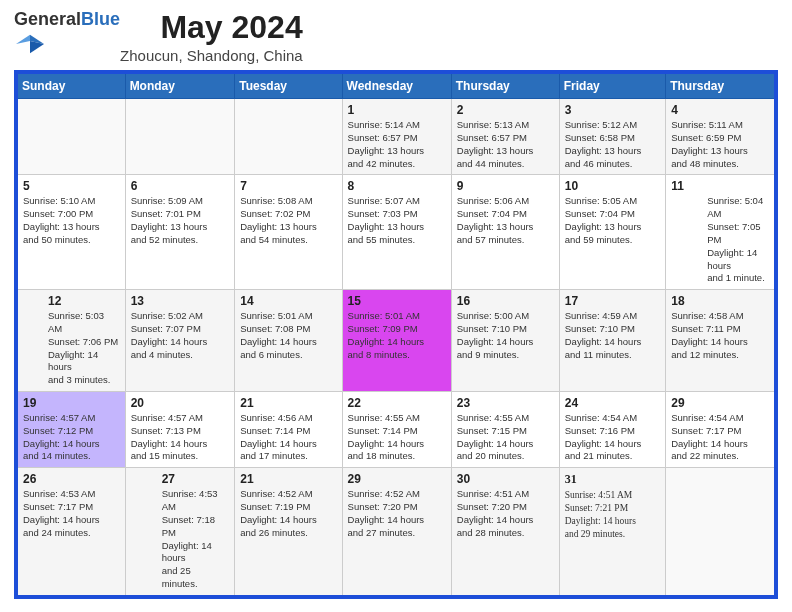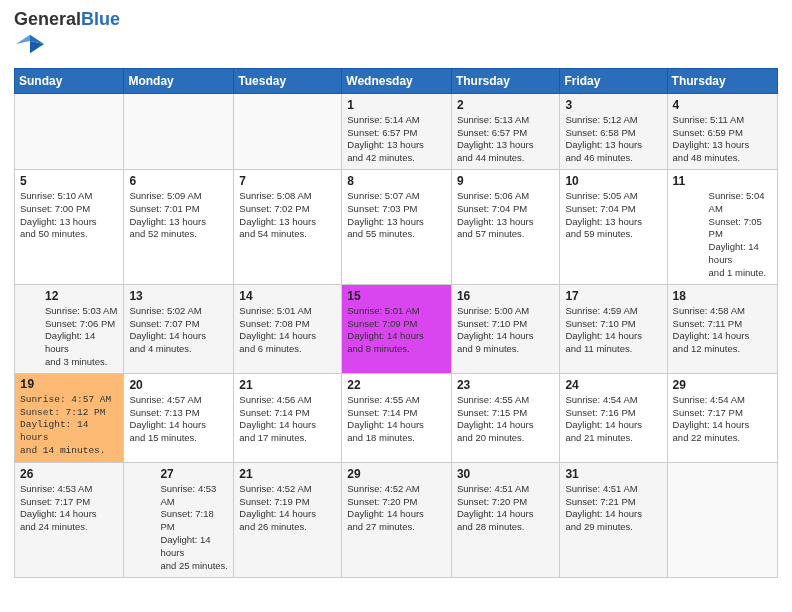--- a/index.html
+++ b/index.html
@@ -48,21 +48,21 @@
       line-height: 1.1;
     }
     .title-location {
       font-size: 15px;
       color: #444;
       margin-top: 2px;
     }
     .calendar {
       width: 100%;
       border-collapse: collapse;
-      border: 1px solid #1d4ed8;
+      border: 4px solid #1d4ed8;
     }
     .calendar th {
       background: #2a6ebb;
       color: #fff;
       font-size: 12px;
       font-weight: bold;
       padding: 5px 4px;
       border: 1px solid #1a5aaa;
       text-align: left;
     }
@@ -104,20 +104,24 @@
       <div>
         <div class="logo-text">
           <span class="general">General</span><span class="blue">Blue</span>
         </div>
         <svg class="logo-bird" viewBox="0 0 36 36">
           <polygon points="18,6 36,18 18,14" fill="#2a6ebb"></polygon>
           <polygon points="18,6 0,18 18,14" fill="#5a9de0"></polygon>
           <polygon points="18,14 36,18 18,30" fill="#1a5aaa"></polygon>
         </svg>
       </div>
+    </div>
+    <div class="title-block">
+      <div class="title-month">May 2024</div>
+      <div class="title-location">Zhoucun, Shandong, China</div>
     </div>
   </div>
 
   <table class="calendar">
     <thead>
       <tr>
         <th>Sunday</th>
         <th>Monday</th>
         <th>Tuesday</th>
         <th>Wednesday</th>
@@ -256,21 +260,21 @@
           </td>
           <td style="background: rgb(245, 245, 245);">
             <div class="day-num">18</div>
             <div class="day-info" style="white-space: pre-line;">Sunrise: 4:58 AM
 Sunset: 7:11 PM
 Daylight: 14 hours
 and 12 minutes.</div>
           </td>
         </tr>
         <tr>
-          <td style="background: #fdba74; font-family: Liberation Mono, monospace;">
+          <td style="background: #c4b5fd;">
             <div class="day-num">19</div>
             <div class="day-info" style="white-space: pre-line;">Sunrise: 4:57 AM
 Sunset: 7:12 PM
 Daylight: 14 hours
 and 14 minutes.</div>
           </td>
           <td style="background: rgb(255, 255, 255);">
             <div class="day-num">20</div>
             <div class="day-info" style="white-space: pre-line;">Sunrise: 4:57 AM
 Sunset: 7:13 PM
@@ -342,21 +346,21 @@
 Daylight: 14 hours
 and 27 minutes.</div>
           </td>
           <td style="background: rgb(245, 245, 245);">
             <div class="day-num">30</div>
             <div class="day-info" style="white-space: pre-line;">Sunrise: 4:51 AM
 Sunset: 7:20 PM
 Daylight: 14 hours
 and 28 minutes.</div>
           </td>
-          <td style="background: rgb(245, 245, 245);">
+          <td style="background: rgb(245, 245, 245); font-family: Liberation Serif, serif;">
             <div class="day-num">31</div>
             <div class="day-info" style="white-space: pre-line;">Sunrise: 4:51 AM
 Sunset: 7:21 PM
 Daylight: 14 hours
 and 29 minutes.</div>
           </td>
           <td class="empty-cell" style="background: rgb(249, 249, 249);"></td>
         </tr>
       </tbody>
   </table>

